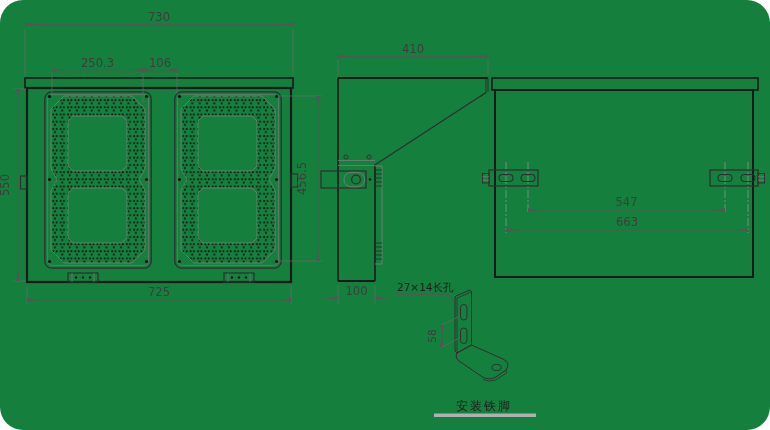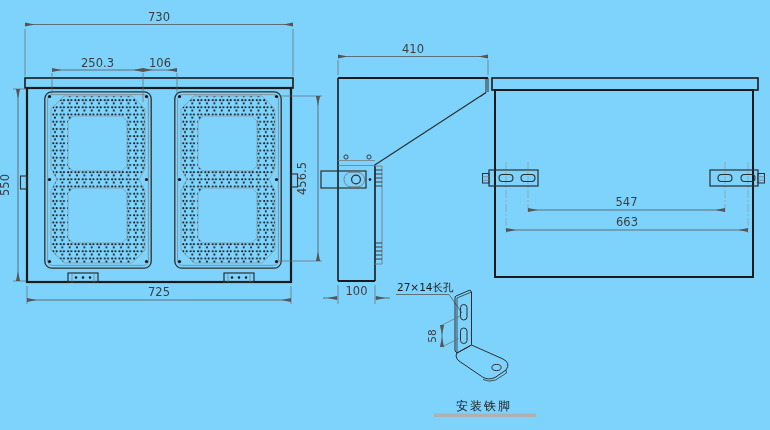--- a/index.html
+++ b/index.html
@@ -1,16 +1,16 @@
 <!DOCTYPE html>
 <html><head>
 <meta charset="utf-8">
 <style>
   html,body{margin:0;padding:0;background:#ffffff;}
-  .stage{width:770px;height:430px;position:relative;background:#7dd3fc;overflow:hidden;}
+  .stage{width:770px;height:430px;position:relative;background:#15803d;overflow:hidden;border-radius:23px;}
   svg{display:block;}
   .dim{font-family:"DejaVu Sans","Liberation Sans",sans-serif;font-size:11.5px;fill:#3d3d3d;}
   .dim-sm{font-family:"DejaVu Sans","Liberation Sans",sans-serif;font-size:10.5px;fill:#3d3d3d;}
   .cjk{font-family:"DejaVu Sans","Liberation Sans",sans-serif;font-size:10.5px;fill:#1c1c1c;}
   .cjk-cap{font-family:"DejaVu Sans","Liberation Sans",sans-serif;font-size:12px;fill:#1c1c1c;letter-spacing:2px;}
   .thin{stroke:#6a6a6a;stroke-width:0.7;fill:none;}
   .dimline{stroke:#555;stroke-width:0.8;fill:none;}
   .edge{stroke:#1a1a1a;fill:none;}
   .mid{stroke:#2e2e2e;fill:none;}
   .lite{stroke:#7a7a7a;fill:none;}

